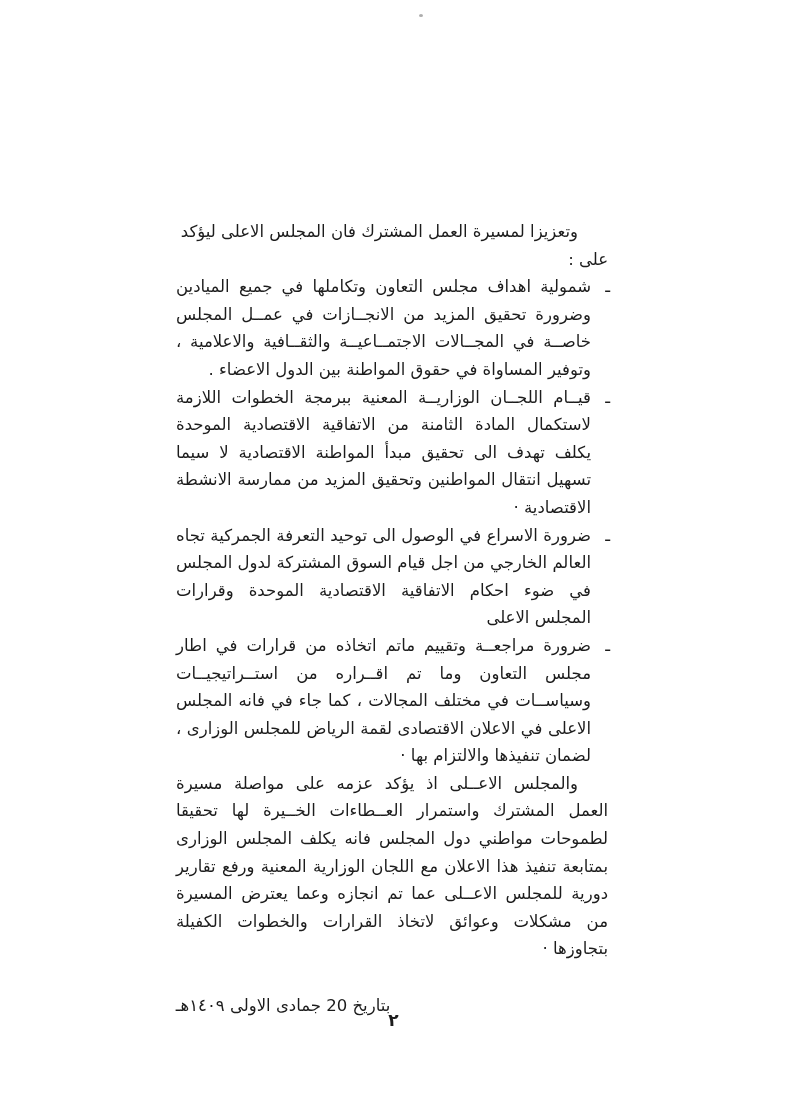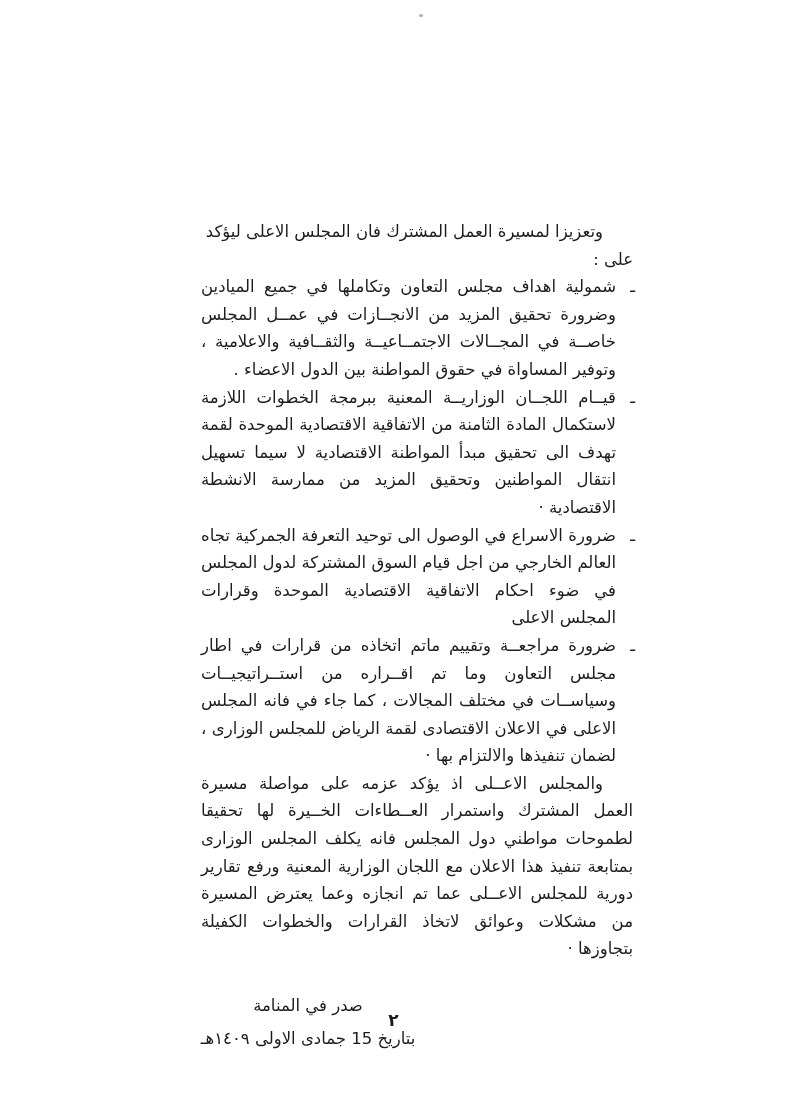--- a/index.html
+++ b/index.html
@@ -29,21 +29,20 @@
     position: absolute;
     top: 218px;
     left: 176px;
     width: 432px;
     direction: rtl;
     unicode-bidi: embed;
     font-size: 16.5px;
     line-height: 27.6px;
     text-align: justify;
     text-justify: inter-word;
-    margin-left: 25px;
   }
   .text-block p { margin: 0; }
   .intro {
     text-indent: 30px;
     text-align: right;
   }
   .bullet {
     position: relative;
     padding-right: 17px;
   }
@@ -91,39 +90,38 @@
 
     <div class="bullets">
 
       <div class="bullet">
         <span class="dash">ـ</span>
         <span class="bullet-text">شمولية اهداف مجلس التعاون وتكاملها في جميع الميادين وضرورة تحقيق المزيد من الانجــازات في عمــل المجلس خاصــة في المجــالات الاجتمــاعيــة والثقــافية والاعلامية ، وتوفير المساواة في حقوق المواطنة بين الدول الاعضاء .</span>
       </div>
 
       <div class="bullet">
         <span class="dash">ـ</span>
-        <span class="bullet-text">قيــام اللجــان الوزاريــة المعنية ببرمجة الخطوات اللازمة لاستكمال المادة الثامنة من الاتفاقية الاقتصادية الموحدة لقمة تهدف الى تحقيق مبدأ المواطنة الاقتصادية لا سيما تسهيل انتقال المواطنين وتحقيق المزيد من ممارسة الانشطة الاقتصادية ·</span>
+        <span class="bullet-text">قيــام اللجــان الوزاريــة المعنية ببرمجة الخطوات اللازمة لاستكمال المادة الثامنة من الاتفاقية الاقتصادية الموحدة يكلف تهدف الى تحقيق مبدأ المواطنة الاقتصادية لا سيما تسهيل انتقال المواطنين وتحقيق المزيد من ممارسة الانشطة الاقتصادية ·</span>
       </div>
 
       <div class="bullet">
         <span class="dash">ـ</span>
         <span class="bullet-text">ضرورة الاسراع في الوصول الى توحيد التعرفة الجمركية تجاه العالم الخارجي من اجل قيام السوق المشتركة لدول المجلس في ضوء احكام الاتفاقية الاقتصادية الموحدة وقرارات المجلس الاعلى</span>
       </div>
 
       <div class="bullet">
         <span class="dash">ـ</span>
         <span class="bullet-text">ضرورة مراجعــة وتقييم ماتم اتخاذه من قرارات في اطار مجلس التعاون وما تم اقــراره من استــراتيجيــات وسياســات في مختلف المجالات ، كما جاء في فانه المجلس الاعلى في الاعلان الاقتصادى لقمة الرياض للمجلس الوزارى ، لضمان تنفيذها والالتزام بها ·</span>
       </div>
 
     </div>
 
     <p class="closing">والمجلس الاعــلى اذ يؤكد عزمه على مواصلة مسيرة العمل المشترك واستمرار العــطاءات الخــيرة لها تحقيقا لطموحات مواطني دول المجلس فانه يكلف المجلس الوزارى بمتابعة تنفيذ هذا الاعلان مع اللجان الوزارية المعنية ورفع تقارير دورية للمجلس الاعــلى عما تم انجازه وعما يعترض المسيرة من مشكلات وعوائق لاتخاذ القرارات والخطوات الكفيلة بتجاوزها ·</p>
 
     <div class="signature">
-      <p>صدر في المنامة</p>
-      <p>بتاريخ 15 جمادى الاولى ١٤٠٩هـ</p>
+      <p>بتاريخ 20 جمادى الاولى ١٤٠٩هـ</p>
     </div>
 
   </div>
 
   <div class="page-number">٢</div>
 
 </div>
 
 </body></html>

